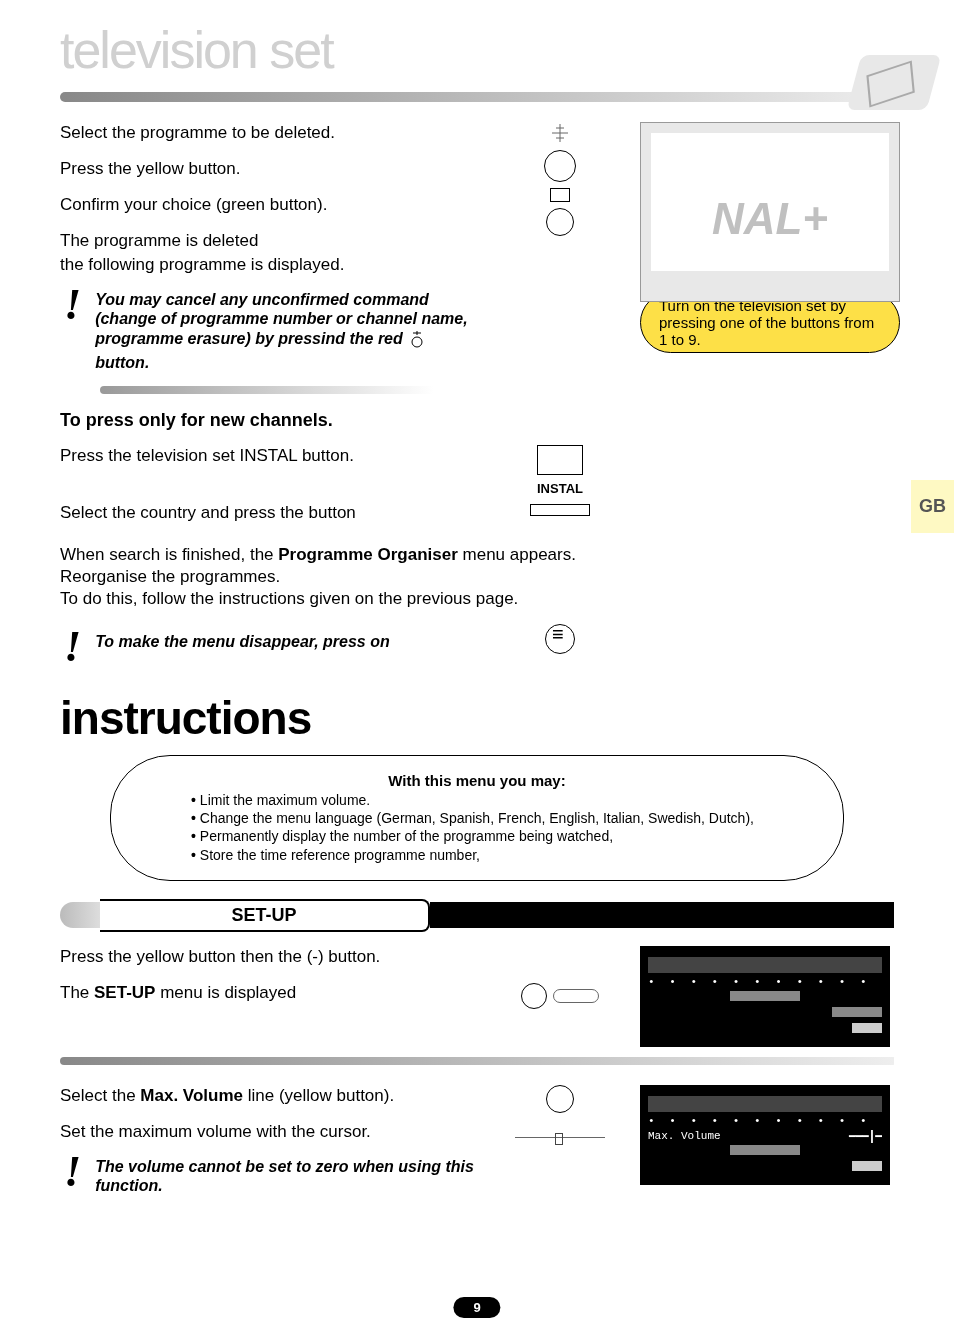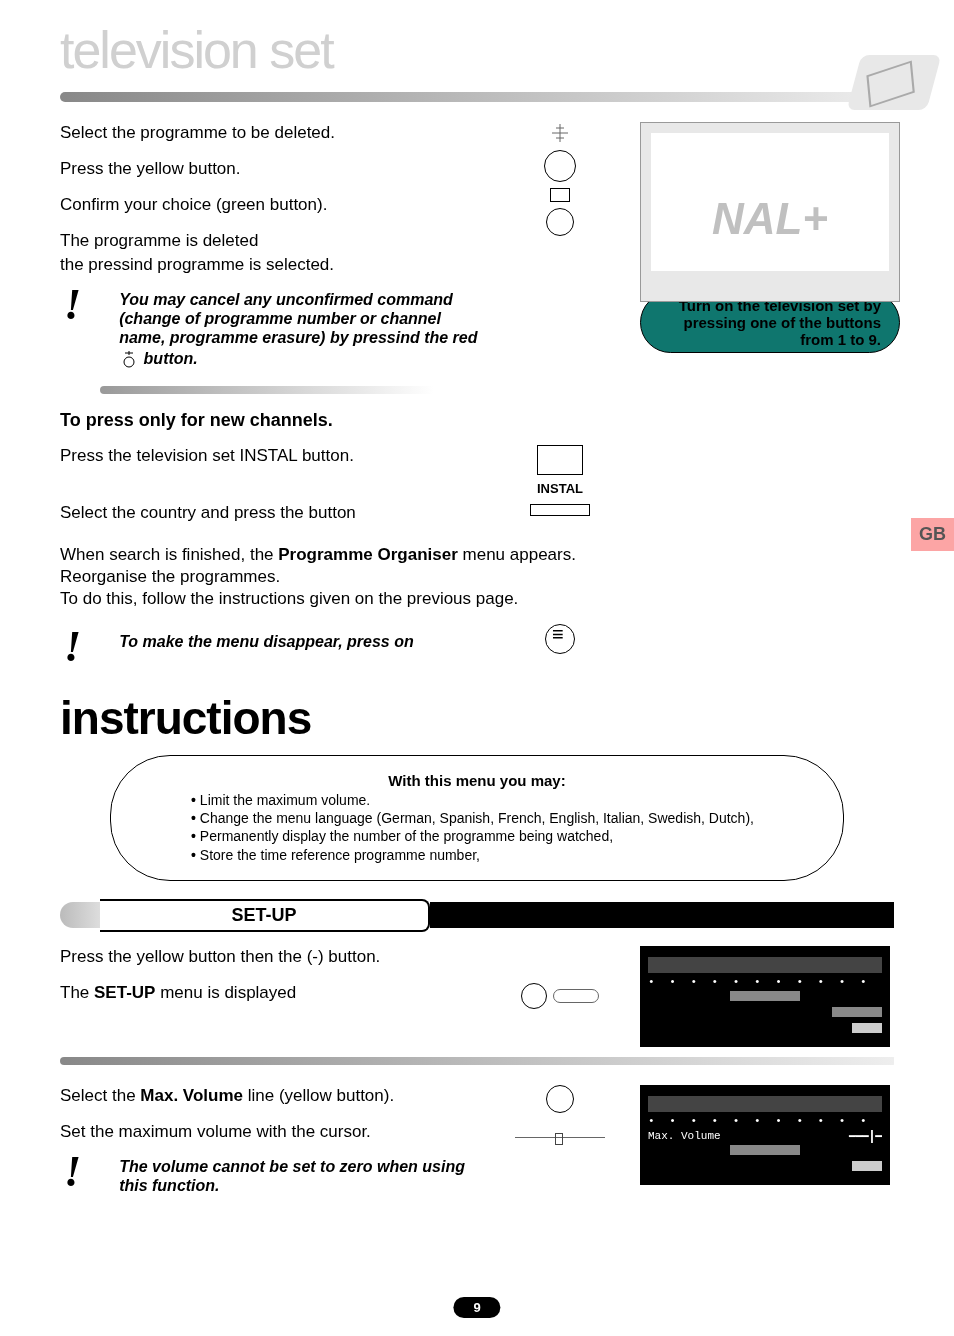--- a/index.html
+++ b/index.html
@@ -70,29 +70,29 @@
   p.body { font-size: 17px; margin-bottom: 14px; line-height: 1.3; }
   .note-row { display: flex; gap: 10px; align-items: flex-start; margin: 8px 0; }
   .excl {
     font-size: 44px;
     font-style: italic;
     font-weight: bold;
     line-height: 0.7;
     font-family: Georgia, serif;
     padding: 0 4px;
   }
-  .note-text { font-size: 16px; font-style: italic; font-weight: bold; line-height: 1.2; margin-left: 24px; }
+  .note-text { font-size: 16px; font-style: italic; font-weight: bold; line-height: 1.2; }
   .callout {
     border: 1.5px solid #000;
     border-radius: 50px;
     padding: 4px 18px;
     font-size: 15px;
-    font-weight: bold;
-    text-align: right;
-    background: #0f766e;
+    font-weight: normal;
+    text-align: left;
+    background: #fde047;
     display: inline-block;
   }
   .search-head { font-weight: bold; font-size: 18px; margin: 14px 0; }
   .instal-label { font-size: 13px; font-weight: bold; margin-top: 2px; }
   .install-title { font-size: 46px; font-weight: 900; letter-spacing: -1px; margin: 20px 0 10px 0; }
   .menu-desc {
     border: 1.5px solid #000;
     border-radius: 60px;
     padding: 16px 50px;
     margin: 0 auto 18px auto;
@@ -150,26 +150,25 @@
     font-family: "Courier New", monospace;
     font-size: 11px;
   }
   .osd-black .dots { letter-spacing: 4px; }
   .osd-black .bar { display: inline-block; background: #888; height: 10px; width: 70px; }
   .osd-black .row { margin: 3px 0; }
   .gb-tab {
     position: absolute;
     right: 0;
     top: 480px;
-    background: #fca5a5;
-    padding: 6px 8px;
+    background: #fef9c3;
+    padding: 16px 8px;
     font-weight: 900;
     font-size: 18px;
     color: #555;
-    margin-top: 38px;
   }
   .pg-num {
     position: absolute;
     bottom: 18px;
     left: 50%;
     transform: translateX(-50%);
     background: #000;
     color: #fff;
     border-radius: 14px;
     padding: 3px 20px;
@@ -207,21 +206,21 @@
   </div>
 
   <div class="separator"></div>
 
   <div class="content-row">
     <div class="left-col">
       <p class="body">Select the programme to be deleted.</p>
       <p class="body">Press the yellow button.</p>
       <p class="body">Confirm your choice (green button).</p>
       <p class="body" style="margin-bottom:2px;">The programme is deleted</p>
-      <p class="body">the pressind programme is selected.</p>
+      <p class="body">the following programme is displayed.</p>
       <div class="note-row">
         <div class="excl">!</div>
         <div class="note-text">
           <span>You may cancel any unconfirmed command (change of programme number or channel name, programme erasure) by pressind the red</span>
           <span class="red-btn-icon">
             <svg width="20" height="20">
                 <circle cx="10" cy="14" r="5" fill="none" stroke="#000"></circle>
                 <path d="M6 5 L14 5 M10 3 L10 7" stroke="#000" fill="none"></path>
               </svg>
           </span>

